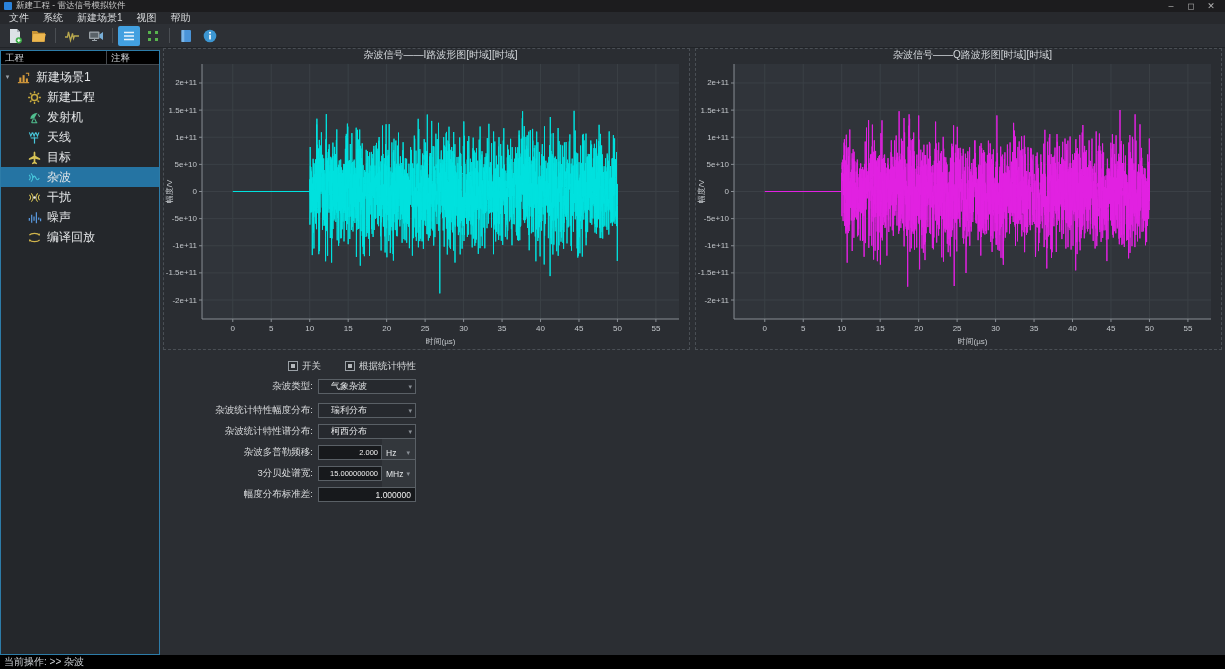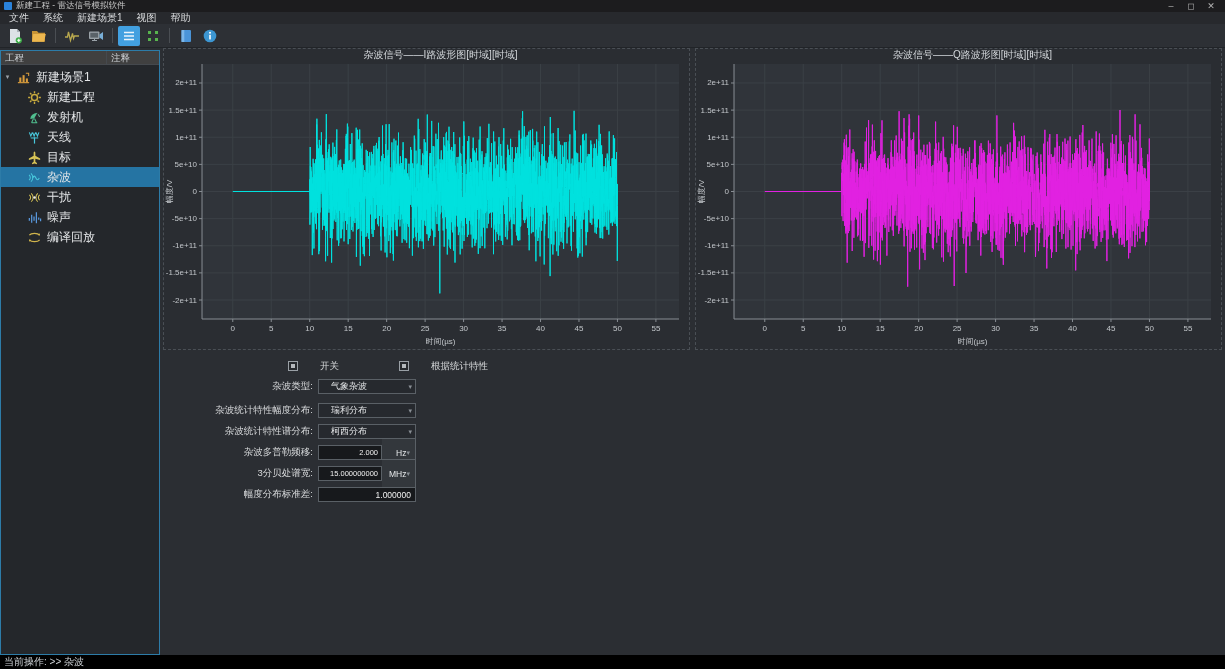--- a/index.html
+++ b/index.html
@@ -20,50 +20,50 @@
   
   .toolbar { height:24px; background:#2d3035; display:flex; align-items:center; padding-left:4px; gap:2px; flex:0 0 auto; border-bottom:1px solid #212428; }
   .tb-btn { width:22px; height:20px; display:flex; align-items:center; justify-content:center; border-radius:2px; }
   .tb-btn.active { background:#42a0e0; }
   .tb-sep { width:1px; height:15px; background:#4a4e53; margin:0 3px; }
 
   .content { flex:1; display:flex; min-height:0; }
 
   
   .sidebar { width:160px; flex:0 0 auto; background:#24272b; border:1px solid #2d7ca8; display:flex; flex-direction:column; margin-top:2px; }
-  .tree-header { height:14px; background:#404040; border-bottom:1px solid #45494e; display:flex; font-size:9.5px; color:#d0d4d8; flex:0 0 auto; }
+  .tree-header { height:14px; background:#000000; border-bottom:1px solid #45494e; display:flex; font-size:9.5px; color:#d0d4d8; flex:0 0 auto; }
   .tree-header .col1 { width:106px; padding-left:4px; border-right:1px solid #45494e; line-height:13px; }
   .tree-header .col2 { padding-left:4px; line-height:13px; }
   .tree { flex:1; overflow:hidden; font-size:12px; color:#e4e6e8; padding-top:2px; }
   .tree-row { height:20px; display:flex; align-items:center; gap:5px; padding-left:26px; white-space:nowrap; }
   .tree-row.root { padding-left:3px; }
   .tree-row.selected { background:#2574a3; }
   .expander { color:#9aa0a6; font-size:7px; width:7px; text-align:center; }
   .tree-icon { width:15px; height:15px; flex:0 0 auto; }
 
   
   .main { flex:1; display:flex; flex-direction:column; min-width:0; }
   .charts { height:302px; flex:0 0 auto; display:flex; gap:5px; padding:0 3px; }
   .chart-panel { flex:1; border:1px dashed #4a4f55; background:#2a2d32; overflow:hidden; }
   svg text { font-family:"Liberation Sans", sans-serif; }
 
   
   .form { padding:10px 0 0 25px; font-size:9.5px; color:#d8dadc; }
-  .check-row { display:flex; align-items:center; gap:22px; margin:0 0 7px 103px; height:12px; }
+  .check-row { display:flex; align-items:center; gap:4px; margin:0 0 7px 103px; height:12px; }
   .checkbox { width:10px; height:10px; border:1px solid #9aa0a6; background:#26292d; display:inline-flex; align-items:center; justify-content:center; flex:0 0 auto; }
   .checkbox .inner { width:4px; height:4px; background:#b4b8bc; }
   .check-gap { width:16px; }
   .form-row { display:flex; align-items:center; margin-bottom:6px; height:15px; }
   .form-row.gap-top { margin-top:9px; }
   .form-row label { width:128px; text-align:right; margin-right:5px; flex:0 0 auto; }
   .select { width:98px; height:15px; background:#26292e; border:1px solid #5a6066; display:flex; align-items:center; justify-content:space-between; font-size:9px; color:#e4e6e8; padding-left:12px; }
   .caret { color:#8a9096; font-size:7px; padding-right:3px; }
   .unit-group { display:flex; align-items:center; }
   .num-input { width:64px; height:15px; background:#17191c; border:1px solid #5a6066; color:#f0f0f0; font-size:7.5px; text-align:right; padding:0 3px; font-family:"Liberation Sans", sans-serif; }
-  .unit-box { width:34px; height:29px; background:#33373c; border:1px solid #5a6066; border-left:none; display:flex; align-items:center; justify-content:flex-end; font-size:8.5px; color:#e4e6e8; padding:0 2px 0 4px; }
+  .unit-box { width:34px; height:29px; background:#33373c; border:1px solid #5a6066; border-left:none; display:flex; align-items:center; justify-content:space-between; font-size:8.5px; color:#e4e6e8; padding:0 2px 0 4px; }
   .wide-input { width:98px; height:15px; background:#17191c; border:1px solid #5a6066; color:#f0f0f0; font-size:8.5px; text-align:right; padding:0 4px; font-family:"Liberation Sans", sans-serif; }
 
   
   .statusbar { height:14px; background:#000000; color:#ccd0d4; font-size:10px; display:flex; align-items:center; padding-left:4px; flex:0 0 auto; }
 </style>
 </head>
 <body>
 
 <div class="window">
 

